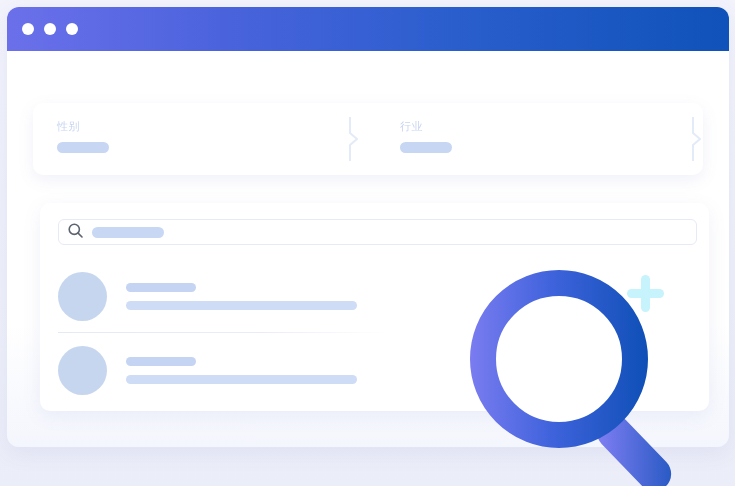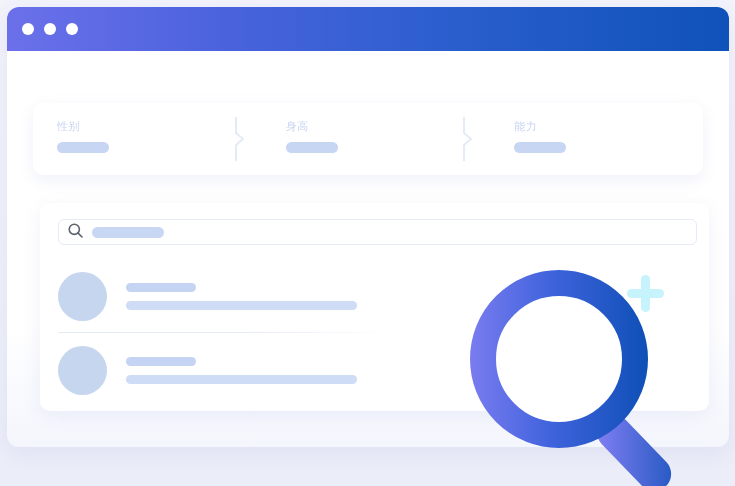--- a/index.html
+++ b/index.html
@@ -212,37 +212,33 @@
       <div class="filter-cell">
         <div class="filter-label">性别</div>
         <div class="filter-pill"></div>
         <span class="filter-sep">
           <svg width="12" height="44" viewBox="0 0 12 44" fill="none">
             <path d="M2 0 L2 16 L9 22 L2 28 L2 44" stroke="#E3EAF8" stroke-width="2" fill="none" stroke-linejoin="round"></path>
           </svg>
         </span>
       </div>
 
+
+
+
       <div class="filter-cell">
-        <div class="filter-label">身高</div>
+        <div class="filter-label">行业</div>
         <div class="filter-pill"></div>
         <span class="filter-sep">
           <svg width="12" height="44" viewBox="0 0 12 44" fill="none">
             <path d="M2 0 L2 16 L9 22 L2 28 L2 44" stroke="#E3EAF8" stroke-width="2" fill="none" stroke-linejoin="round"></path>
           </svg>
         </span>
       </div>
 
-
-
-
-      <div class="filter-cell">
-        <div class="filter-label">能力</div>
-        <div class="filter-pill"></div>
-      </div>
 
     </div>
 
     <div class="result-card">
 
       <div class="searchbox">
         <span>
           <svg width="15" height="15" viewBox="0 0 15 15" fill="none">
             <circle cx="6.3" cy="6.3" r="5.1" stroke="#5d6470" stroke-width="1.6"></circle>
             <line x1="10.1" y1="10.1" x2="14" y2="14" stroke="#5d6470" stroke-width="1.6" stroke-linecap="round"></line>

